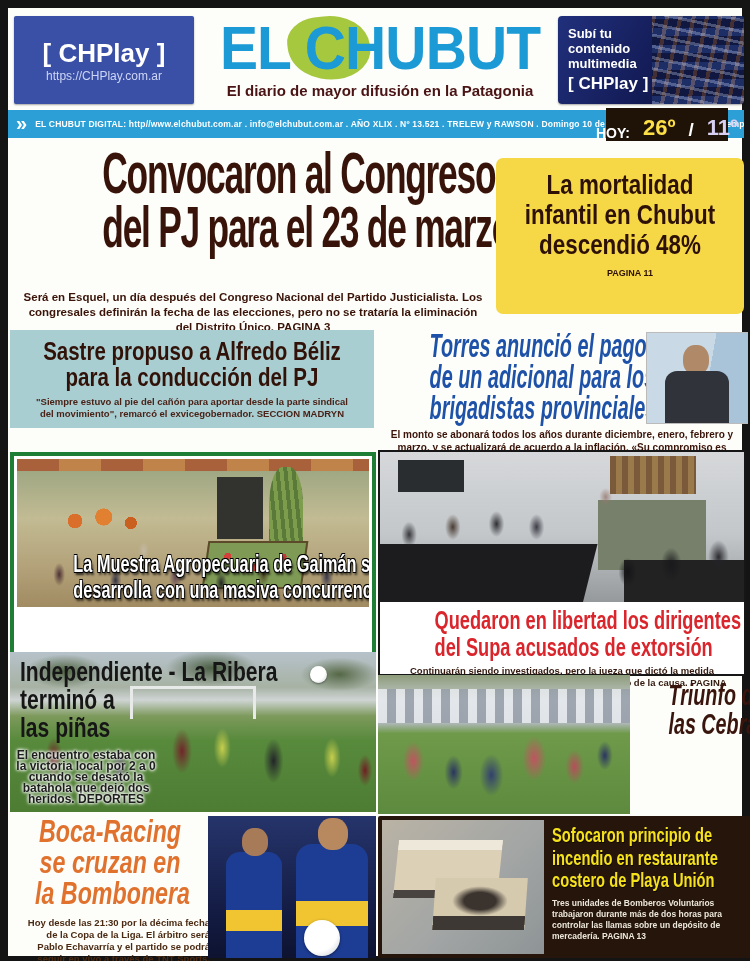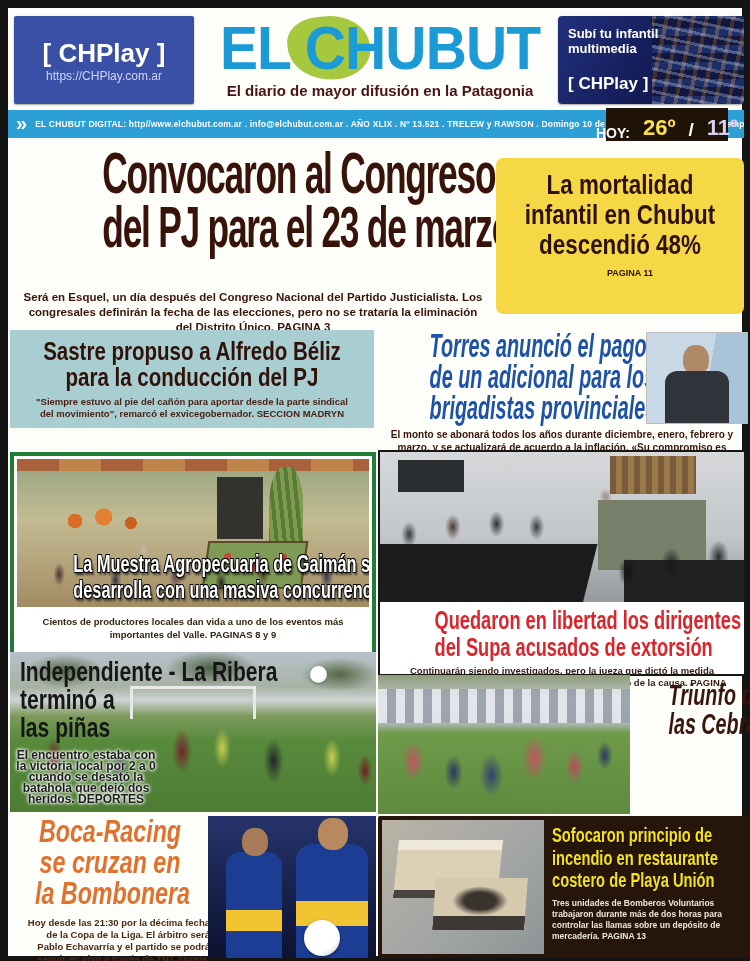--- a/index.html
+++ b/index.html
@@ -195,21 +195,21 @@
   </div>
 
   <div class="abs masthead">
     <div class="map-shape"></div>
     <div class="mast-title">EL CHUBUT</div>
     <div class="mast-tagline">El diario de mayor difusión en la Patagonia</div>
   </div>
 
   <div class="abs mm-box">
     <div class="mm-mosaic"></div>
-    <div class="mm-text">Subí tu infantil multimedia</div>
+    <div class="mm-text">Subí tu contenido multimedia</div>
     <div class="mm-label">[ CHPlay ]</div>
   </div>
 
   <div class="abs infobar">
     <span class="chev">»</span>
     <span class="infotext">EL CHUBUT DIGITAL: http//www.elchubut.com.ar . info@elchubut.com.ar . AÑO XLIX . Nº 13.521 . TRELEW y RAWSON . Domingo 10 de marzo de 2024. Precio del ejemplar $ 400.-</span>
   </div>
   <div class="abs weather">
     <span class="w-label">HOY:</span>
     <span class="w-high">26º</span>
@@ -257,21 +257,20 @@
       <div class="agro-pumpkins"></div>
       <div class="agro-door"></div>
       <div class="agro-corn"></div>
       <div class="agro-stall"></div>
       <div class="agro-people"></div>
       <div class="hl-agro">
         <div class="ln">La Muestra Agropecuaria de Gaimán se</div>
         <div class="ln">desarrolla con una masiva concurrencia</div>
       </div>
     </div>
-    <div class="agro-deck">Cientos de productores locales dan vida a uno de los eventos más importantes del Valle. PAGINAS 8 y 9</div>
   </div>
 
   <div class="abs supa-card">
     <div class="supa-photo">
       <div class="supa-tv"></div>
       <div class="supa-shelf"></div>
       <div class="supa-board"></div>
       <div class="supa-table"></div>
       <div class="supa-table2"></div>
       <div class="supa-people"></div>

